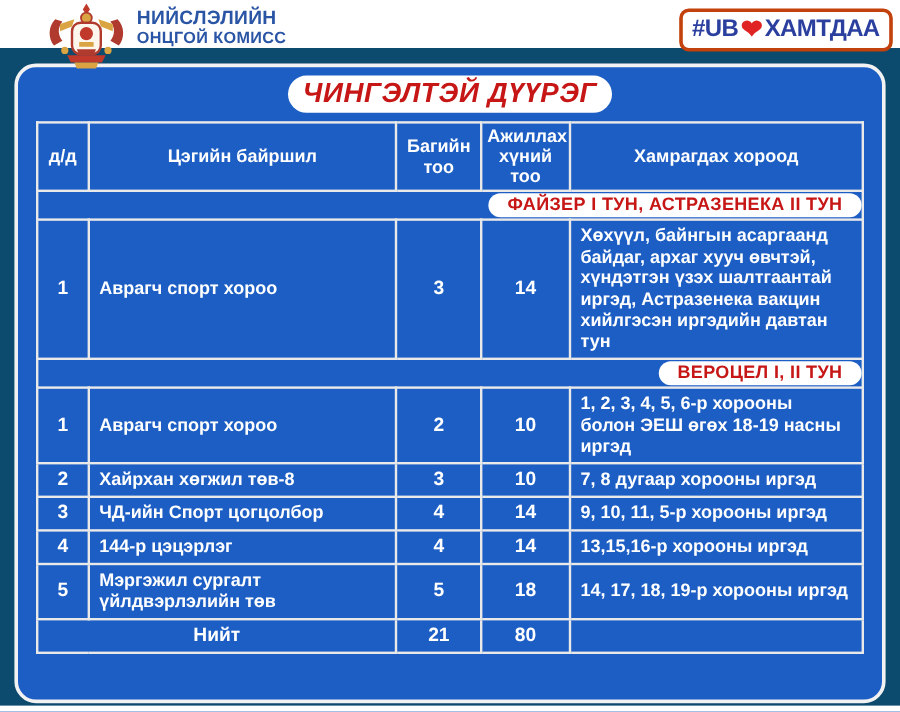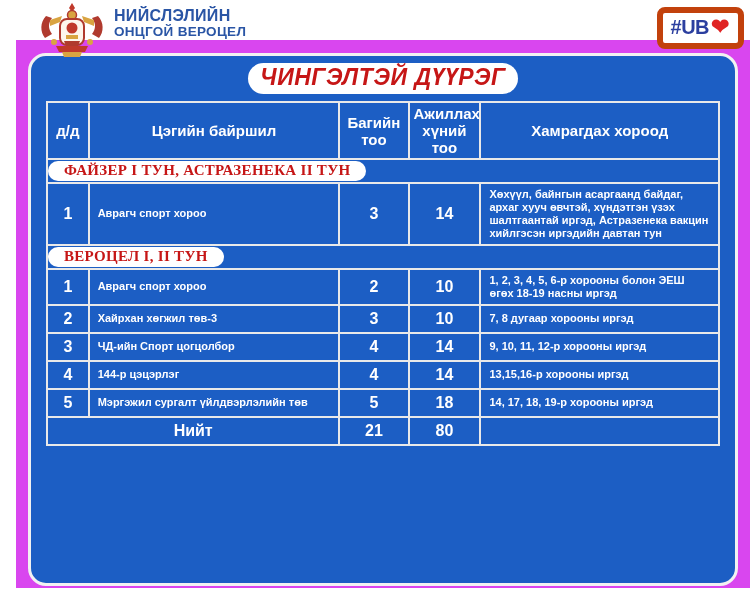--- a/index.html
+++ b/index.html
@@ -6,48 +6,48 @@
   html,body { width:750px; height:593px; }
   body { font-family:"Liberation Sans", sans-serif; background:#ffffff; position:relative; overflow:hidden; }
   .screen { position:absolute; inset:0;padding-left:40px; }
 
   
   .top-strip { position:absolute; top:0; left:0; right:0; height:40px; background:#ffffff; z-index:2; }
   .emblem { position:absolute; top:2px; left:36px; width:72px; height:56px; z-index:6; }
   .brand { position:absolute; top:8px; left:114px; color:#2a55a5; font-weight:bold; line-height:1.05; z-index:6; }
   .brand-l1 { font-size:16px; letter-spacing:0.3px; }
   .brand-l2 { font-size:13.5px; letter-spacing:0.3px; }
-  .hashtag-badge { position:absolute; top:7px; right:6px; z-index:6; background:#ffffff; border:6px solid #c2410c;
-    border-radius:8px; padding:3px 8px 4px; display:flex; gap:1px;
+  .hashtag-badge { position:absolute; top:7px; right:6px; z-index:6; background:#ffffff; border:3px solid #c2410c;
+    border-radius:8px; padding:3px 8px 4px; display:flex; align-items:center; gap:1px;
     color:#2b3f9f; font-weight:bold; font-size:20px; letter-spacing:-0.5px; }
   .heart { color:#e02424; font-size:22px; line-height:1; margin:0 1px; }
 
   
-  .blue-band { position:absolute; top:40px; left:16px; right:0; height:548px; background:#d946ef; z-index:1; }
+  .blue-band { position:absolute; top:40px; left:0; right:0; height:548px; background:#0c4a6e; z-index:1; }
 
   
   .panel { position:absolute; top:13px; left:12px; right:12px; bottom:2px;
     border:3px solid #f2f2f2; border-radius:18px; background:#1c5ec4; overflow:hidden; }
 
   
   .title-block { padding:7px 14px 4px; text-align:center; color:#ffffff; }
   .title-line1 { display:flex; align-items:center; justify-content:center; gap:6px; }
   .district-pill { background:#ffffff; color:#c61616; font-weight:bold; font-style:italic;
     font-size:23px; padding:1px 12px 3px; border-radius:16px; letter-spacing:0.5px; white-space:nowrap; }
   .title-rest { font-weight:bold; font-size:19.5px; white-space:nowrap; }
   .title-line2 { font-weight:bold; font-size:19.5px; margin-top:4px; letter-spacing:0.2px; }
 
   
   table { width:calc(100% - 30px); margin:3px auto 0; border-collapse:collapse; table-layout:fixed;
     color:#ffffff; }
   th, td { border:2px solid #e9e9e9; font-weight:bold; vertical-align:middle; }
   thead th { font-size:15px; height:44px; padding:2px 4px; font-weight:bold; }
   td.c-center { text-align:center; font-size:16px; padding:4px 2px; }
-  td.c-left { text-align:left; font-size:11px; padding:4px 8px; line-height:1.18; }
-  tr.section-row td { text-align:left; padding:1px 0; height:16px;font-family:Liberation Serif, serif; }
+  td.c-left { text-align:left; font-size:15px; padding:4px 8px; line-height:1.18; }
+  tr.section-row td { text-align:right; padding:1px 0; height:16px; }
   .section-pill { display:inline-block; background:#ffffff; color:#c61616; font-weight:bold;
     font-size:15px; padding:1px 16px 2px; border-radius:13px; letter-spacing:0.3px; }
   tr.total-row td { height:28px; font-size:16px; }
   tr.total-row td.t-label { text-align:center;margin-top:18px; }
 </style>
 </head>
 <body>
 
 <div class="screen">
 
@@ -67,25 +67,26 @@
           <path d="M28 39 H44 L42 44 H30 Z" fill="#b03a2e"></path>
           <path d="M20 44 H52 L49 50 H23 Z" fill="#c0392b"></path>
           <path d="M26 50 H46 L44 55 H28 Z" fill="#d9a441"></path>
           <circle cx="18" cy="40" r="3" fill="#d9a441"></circle>
           <circle cx="54" cy="40" r="3" fill="#d9a441"></circle>
         </g>
       </svg>
     </div>
     <div class="brand">
       <div class="brand-l1">НИЙСЛЭЛИЙН</div>
-      <div class="brand-l2">ОНЦГОЙ ВЕРОЦЕЛ</div>
+      <div class="brand-l2">ОНЦГОЙ КОМИСС</div>
     </div>
     <div class="hashtag-badge">
       <span>#UB</span>
       <span class="heart">❤</span>
+      <span>ХАМТДАА</span>
     </div>
   </div>
 
   <div class="blue-band">
     <div class="panel">
 
       <div class="title-block">
         <div class="title-line1">
           <span class="district-pill">ЧИНГЭЛТЭЙ ДҮҮРЭГ</span>
         </div>
@@ -124,31 +125,31 @@
             </tr>
             <tr>
               <td class="c-center">1</td>
               <td class="c-left">Аврагч спорт хороо</td>
               <td class="c-center">2</td>
               <td class="c-center">10</td>
               <td class="c-left">1, 2, 3, 4, 5, 6-р хорооны болон ЭЕШ өгөх 18-19 насны иргэд</td>
             </tr>
             <tr>
               <td class="c-center">2</td>
-              <td class="c-left">Хайрхан хөгжил төв-3</td>
+              <td class="c-left">Хайрхан хөгжил төв-8</td>
               <td class="c-center">3</td>
               <td class="c-center">10</td>
               <td class="c-left">7, 8 дугаар хорооны иргэд</td>
             </tr>
             <tr>
               <td class="c-center">3</td>
               <td class="c-left">ЧД-ийн Спорт цогцолбор</td>
               <td class="c-center">4</td>
               <td class="c-center">14</td>
-              <td class="c-left">9, 10, 11, 12-р хорооны иргэд</td>
+              <td class="c-left">9, 10, 11, 5-р хорооны иргэд</td>
             </tr>
             <tr>
               <td class="c-center">4</td>
               <td class="c-left">144-р цэцэрлэг</td>
               <td class="c-center">4</td>
               <td class="c-center">14</td>
               <td class="c-left">13,15,16-р хорооны иргэд</td>
             </tr>
             <tr>
               <td class="c-center">5</td>

